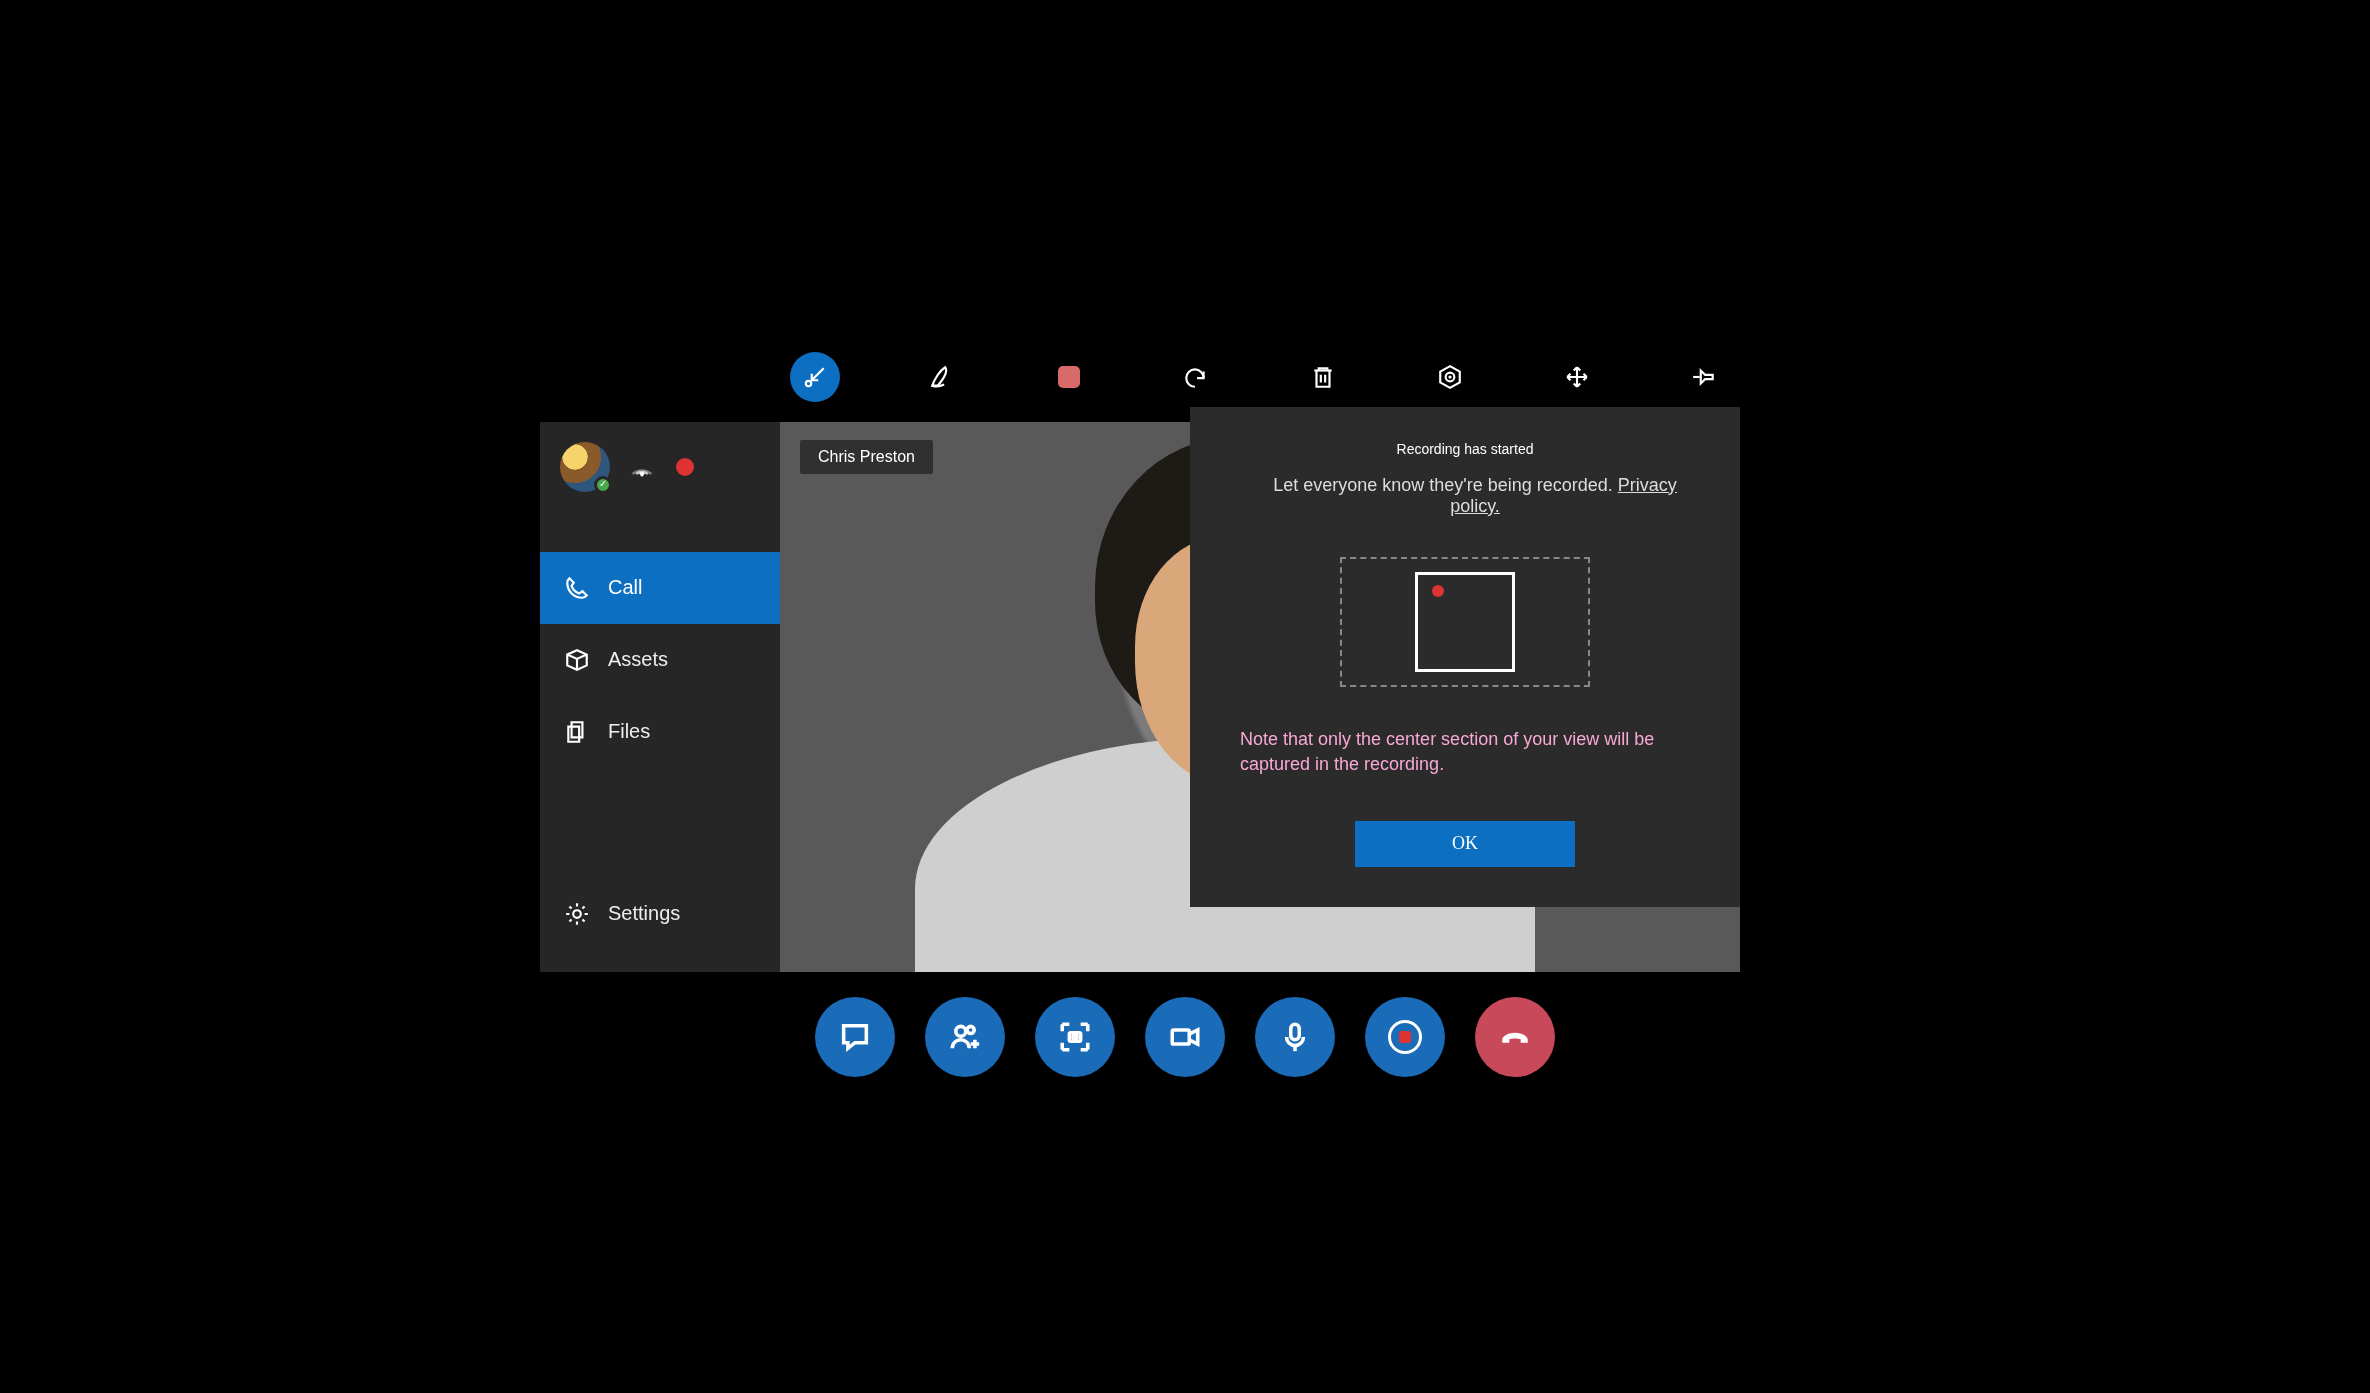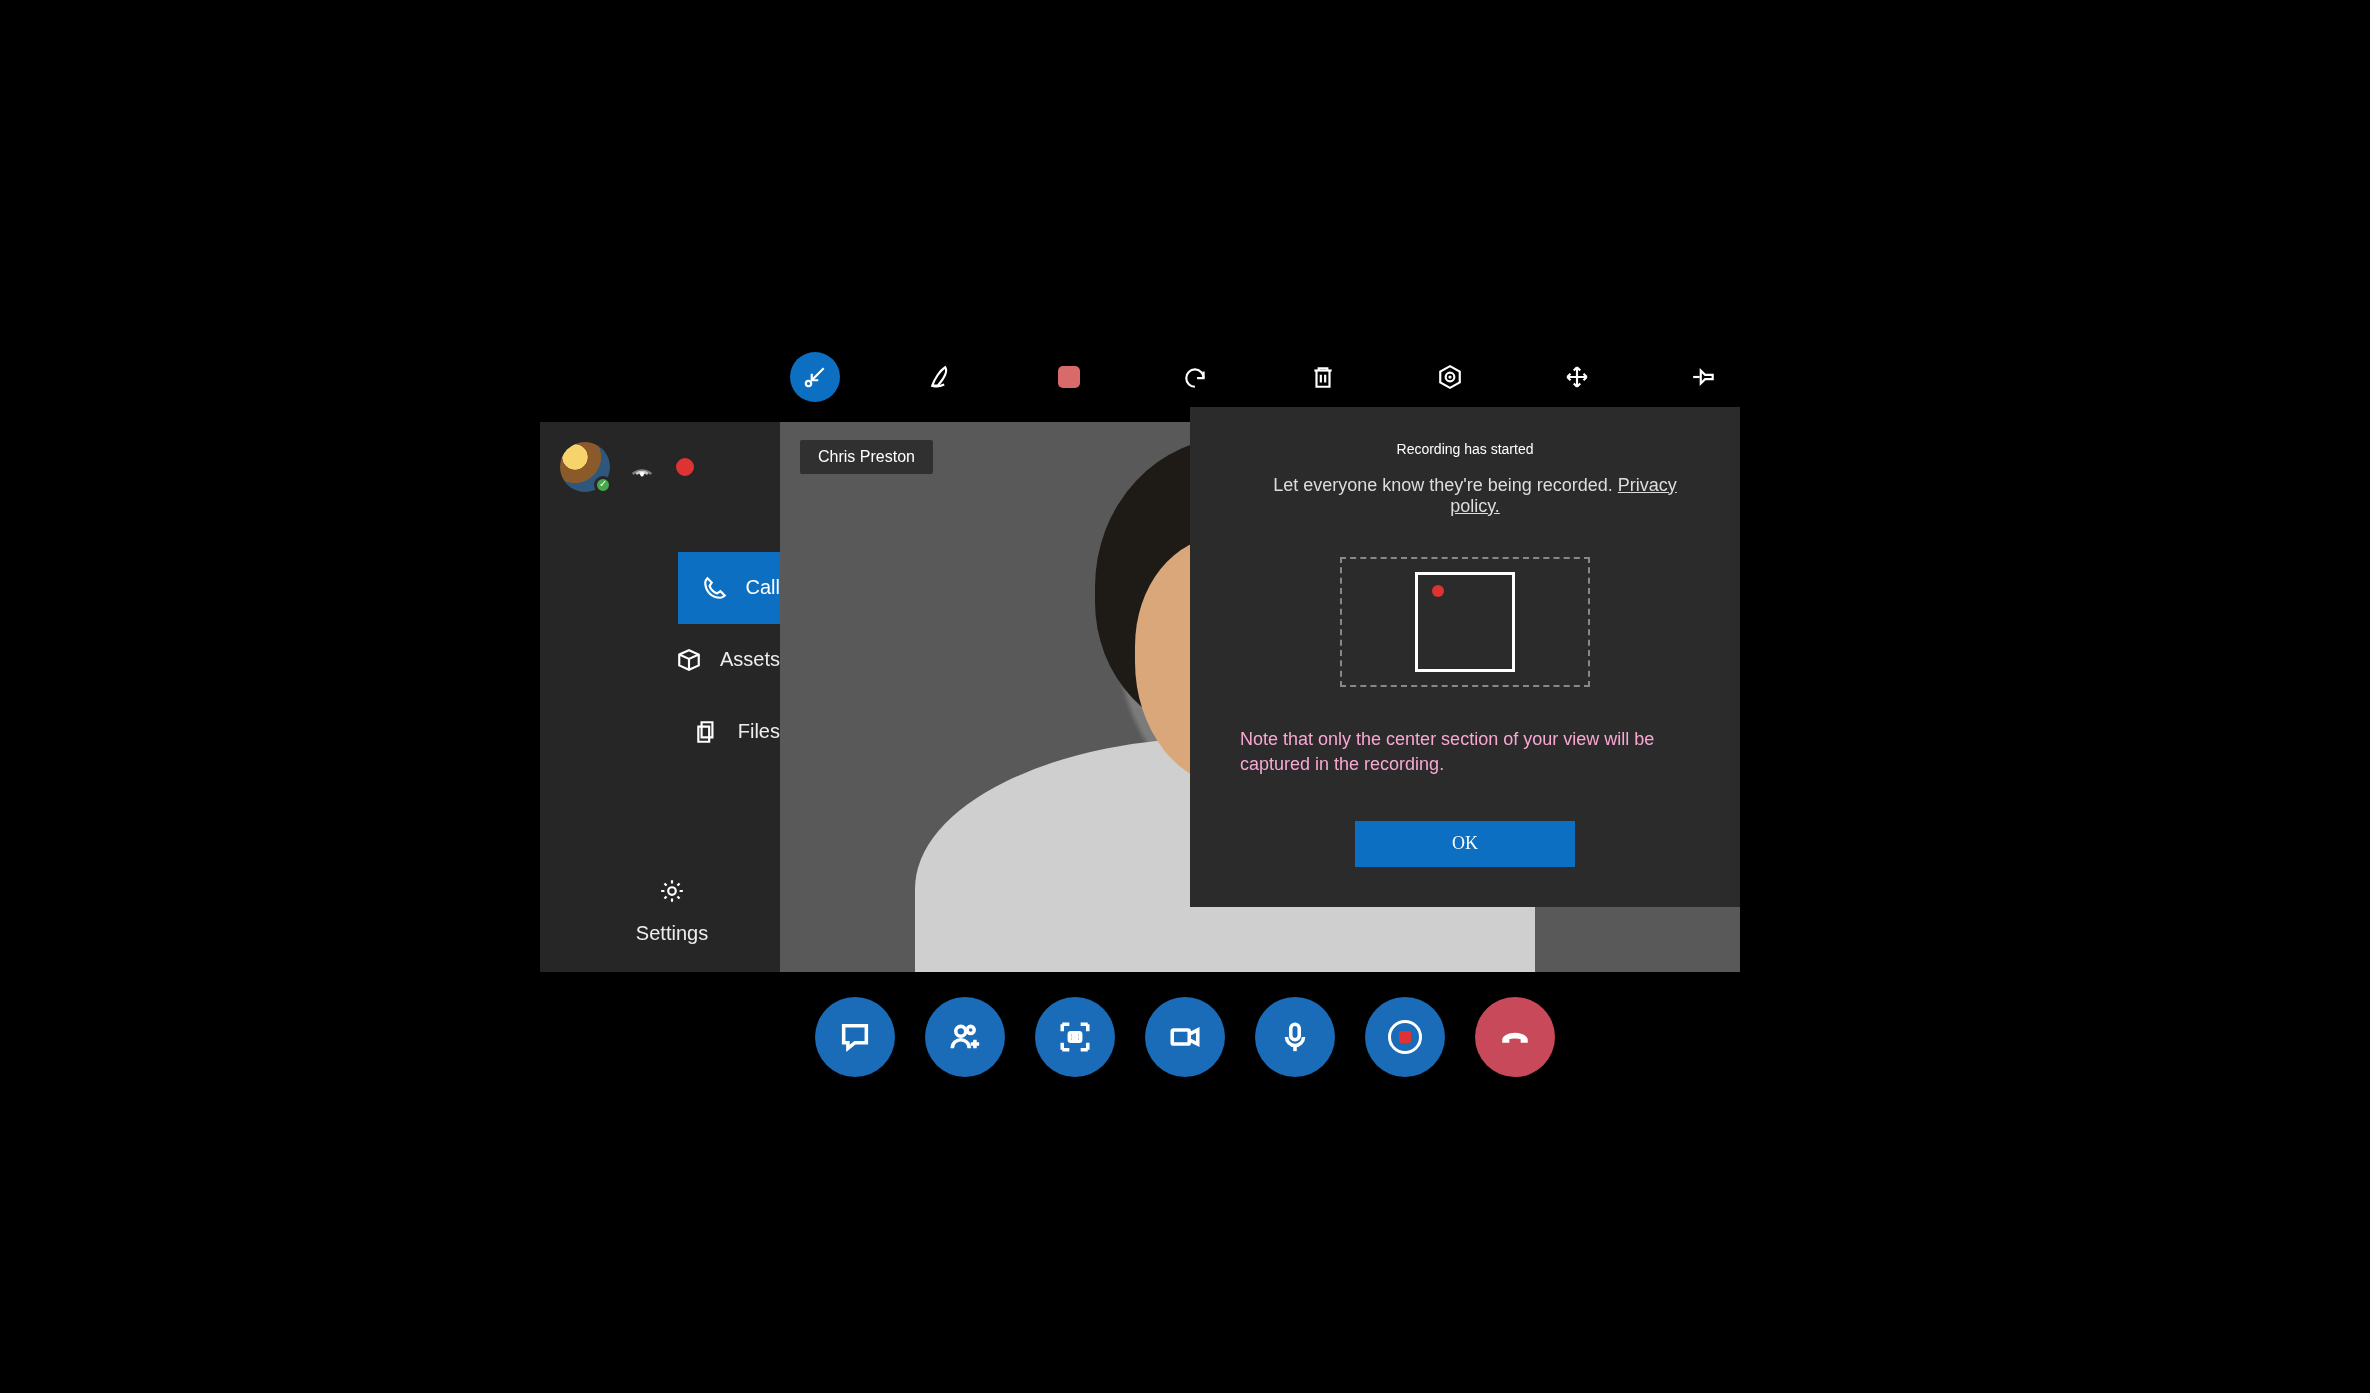--- a/index.html
+++ b/index.html
@@ -78,29 +78,29 @@
   .avatar-status::after{
     content:"✓"; color:#fff; font-size:10px; position:absolute; left:2px; top:-1px;
   }
   .wifi-ind {
     width:28px; height:28px;
   }
   .rec-dot {
     width:22px; height:22px; border-radius:50%;
     background:#d33; border:2px solid #262626;
   }
-  .nav-list { display:flex; flex-direction:column; margin-top:40px; gap:0;align-items:flex-end; }
+  .nav-list { display:flex; flex-direction:column; margin-top:40px; gap:0; }
   .nav-item {
     display:flex; align-items:center; gap:18px;
     height:72px; padding-left:24px;
     font-size:20px; color:#eee;
   }
   .nav-item.active { background:#0d6fc1; color:#fff; }
   .nav-icon { width:26px; height:26px; stroke:#fff; fill:none; stroke-width:2; }
-  .nav-settings { margin-top:auto; margin-bottom:22px;flex-direction:column; }
+  .nav-settings { margin-top:auto; margin-bottom:22px; }
   .nav-spacer { flex:1; }
 
   
   .video-area {
     position:absolute;
     top:145px; left:310px;
     width:960px; height:550px;
     overflow:hidden;
     background: radial-gradient(circle at 55% 40%, #b5b5b5 0 12%, #7b7b7b 13% 30%, #595959 31% 100%);
   }

